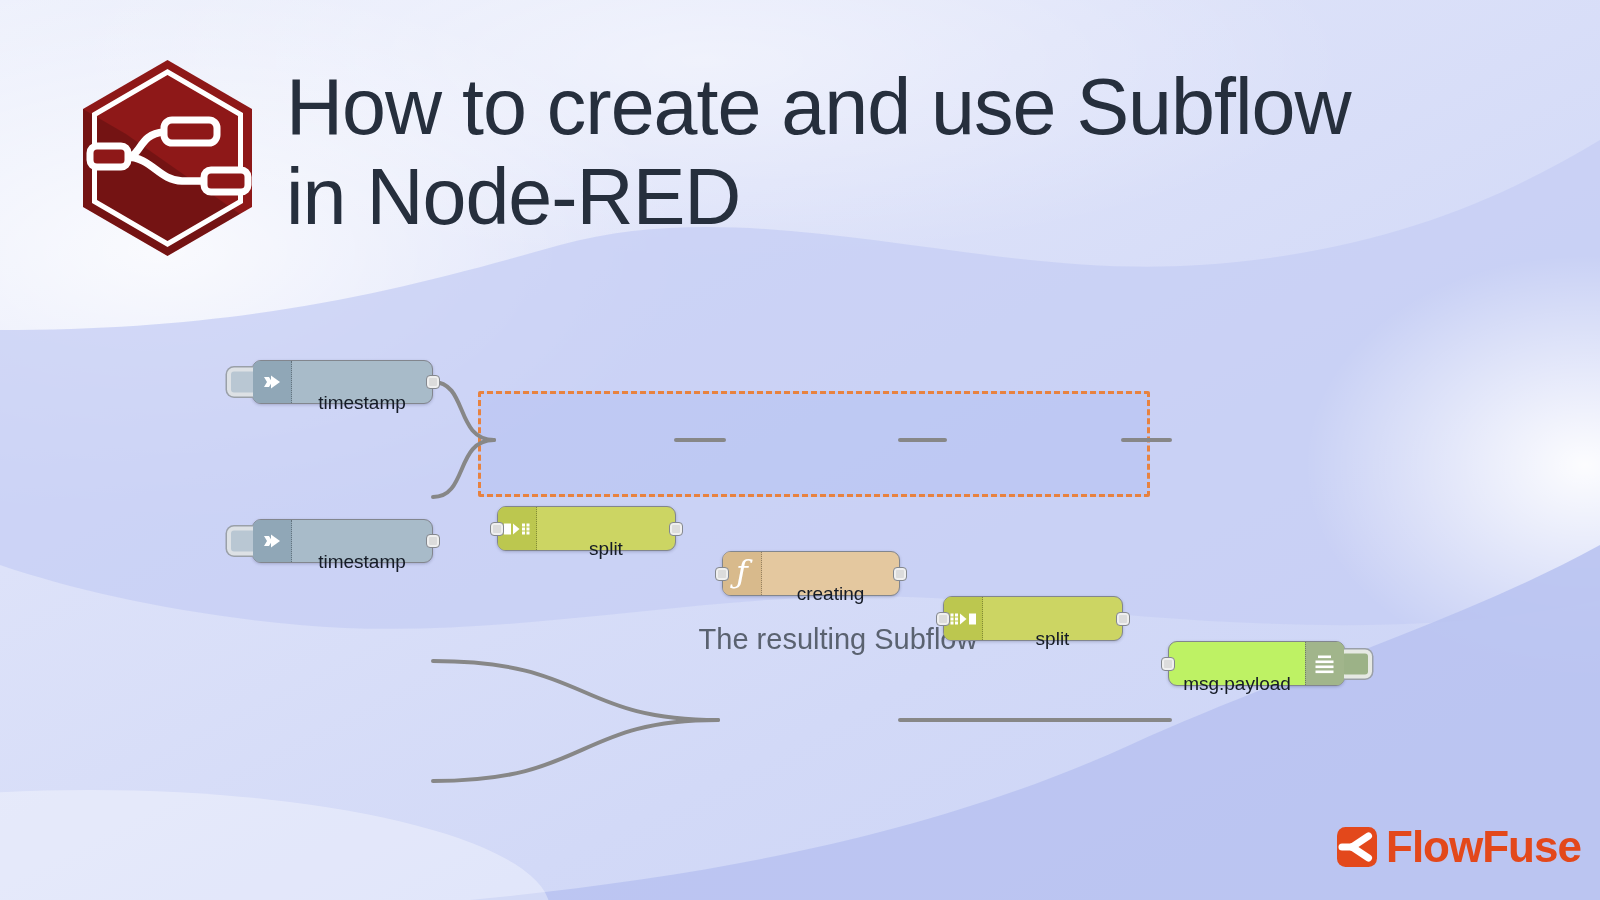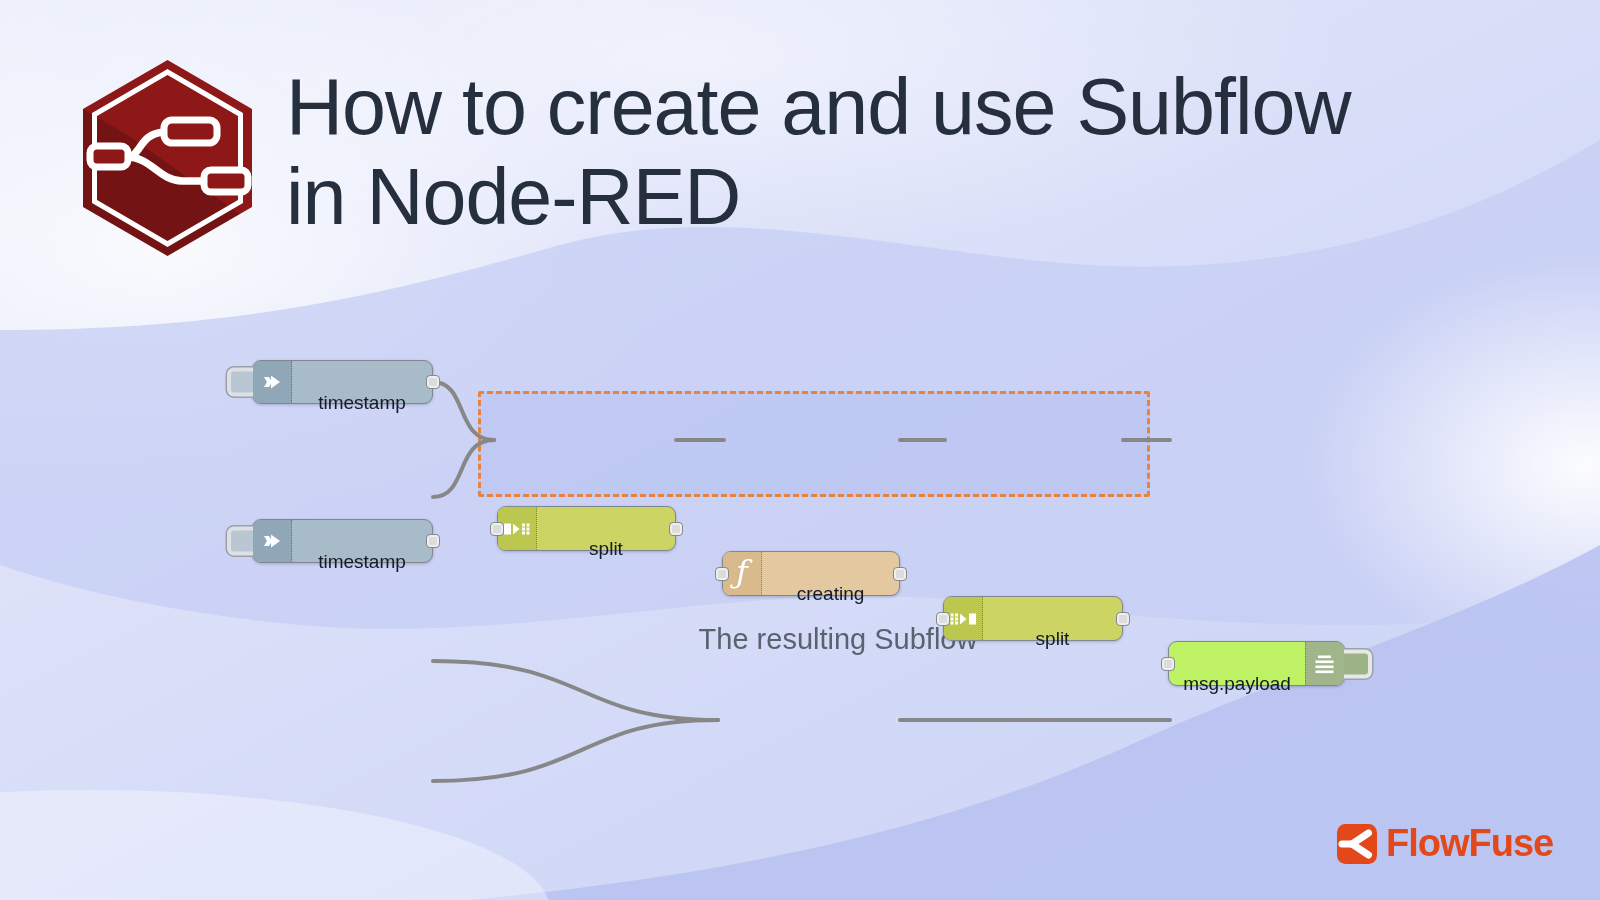--- a/index.html
+++ b/index.html
@@ -63,21 +63,21 @@
   .node { z-index:4; }
   .node, .node * { position:relative; }
   .node .port, .node .tab-btn { position:absolute; }
 
   .fn-glyph { font-family:"DejaVu Serif", serif; font-style:italic;
               font-size:32px; color:#fff; line-height:1; margin-top:-4px; }
 
   
   .brand { position:absolute; left:1337px; top:822px; z-index:2;
            display:flex; align-items:center; gap:9px; }
-  .brand .wordmark { font-size:38px; font-weight:700; color:#e3481b;
+  .brand .wordmark { font-size:44px; font-weight:700; color:#e3481b;
                      letter-spacing:-1px; }
 </style>
 </head>
 <body>
 
 <div class="stage">
 
   <svg class="bg-svg" viewBox="0 0 1600 900" preserveAspectRatio="none">
     <defs>
       <linearGradient id="base" x1="0" y1="0" x2="0.9" y2="1">

